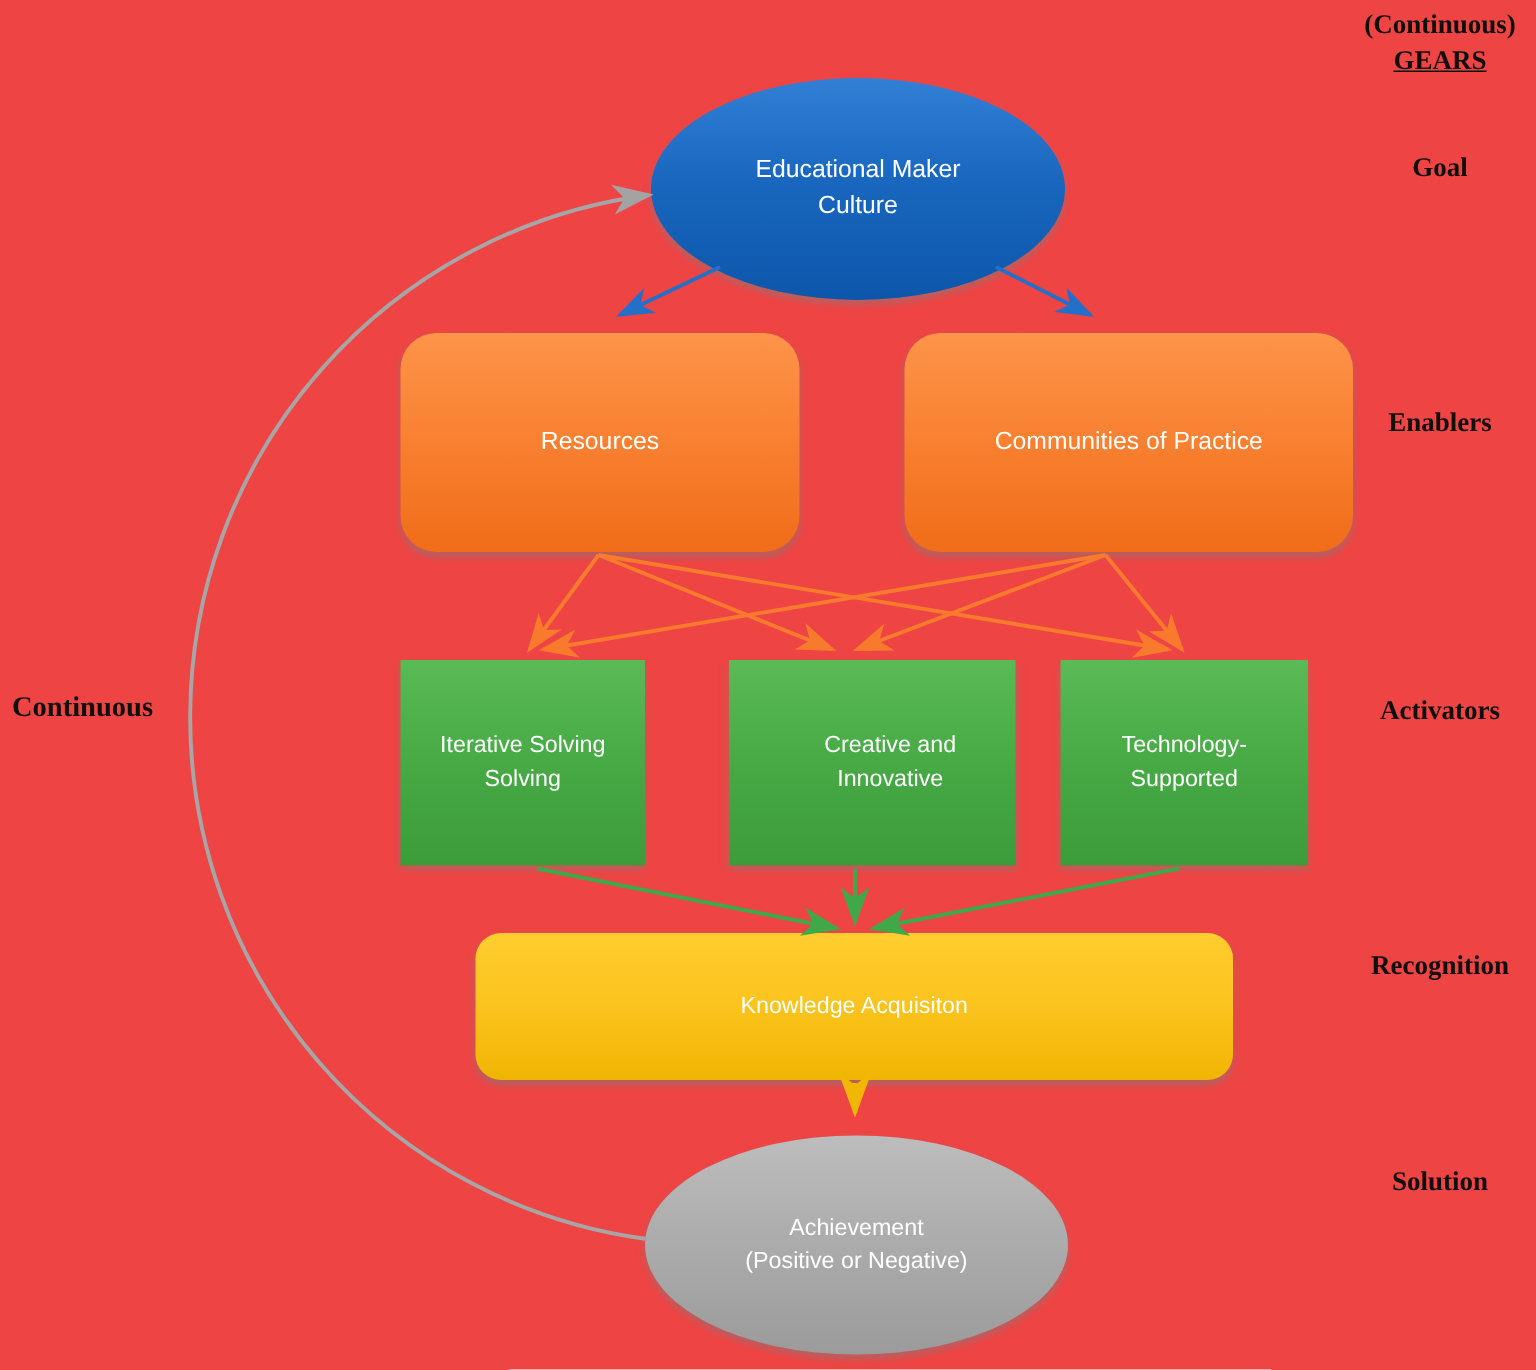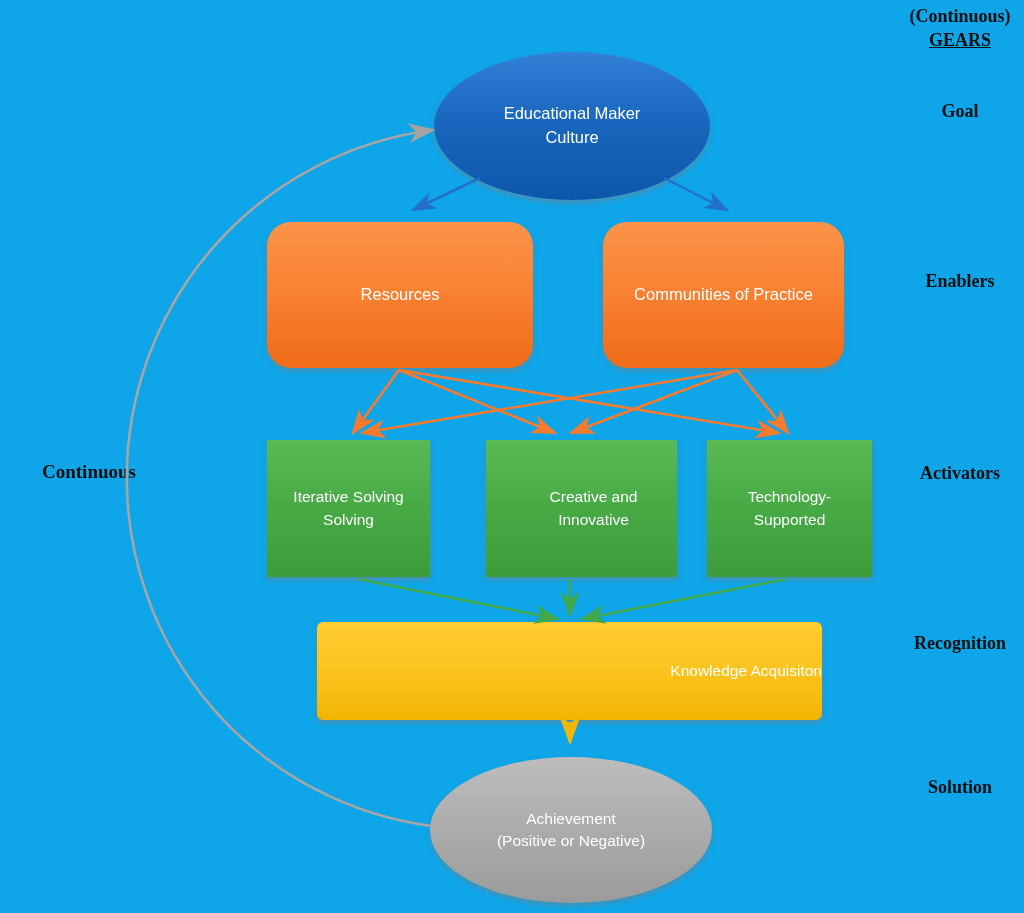--- a/index.html
+++ b/index.html
@@ -1,19 +1,19 @@
 <!DOCTYPE html>
 <html><head>
 <meta charset="utf-8">
 <style>
   html,body{margin:0;padding:0;background:#ffffff;}
   .canvas{
     position:relative;
     width:1024px;height:913px;
-    background:#0ea5e9;
+    background:#ef4444;
     font-family:"Liberation Sans", sans-serif;
     overflow:hidden;
   }
   
   .node{
     position:absolute;
     display:flex;align-items:center;justify-content:center;
     text-align:center;color:#ffffff;
     box-shadow:0 3px 5px rgba(125,125,125,.55);
     z-index:1;
@@ -27,21 +27,21 @@
   .orange{
     background:linear-gradient(180deg,#fc9449 0%,#f98233 45%,#f06c18 100%);
     border-radius:24px;font-size:16.5px;
   }
   .green{
     background:linear-gradient(180deg,#5aba56 0%,#47aa45 50%,#3c9c3a 100%);
     font-size:15.5px;
   }
   .yellow{
     background:linear-gradient(180deg,#ffcd30 0%,#fbc31d 50%,#f0b402 100%);
-    border-radius:6px;font-size:15.5px;justify-content:flex-end;
+    border-radius:17px;font-size:15.5px;
   }
   .grayell{
     background:linear-gradient(180deg,#bdbdbd 0%,#ababab 50%,#9b9b9b 100%);
     font-size:15.5px;
   }
   
   .stage-label,.hdr-line,.left-label{
     position:absolute;
     font-family:"Liberation Serif", serif;
     font-weight:bold;color:#0f0f0f;
@@ -61,31 +61,31 @@
 
   <div class="hdr-line" style="top:6px;">(Continuous)</div>
   <div class="hdr-line gears-underline" style="top:30px;">GEARS</div>
 
   <div class="stage-label" style="top:101px;">Goal</div>
   <div class="stage-label" style="top:271px;">Enablers</div>
   <div class="stage-label" style="top:463px;">Activators</div>
   <div class="stage-label" style="top:633px;">Recognition</div>
   <div class="stage-label" style="top:777px;">Solution</div>
 
-  <div class="left-label" style="top:461px;margin-left:34px;">Continuous</div>
+  <div class="left-label" style="top:461px;">Continuous</div>
 
   <div class="node ellipse blue" style="left:434px;top:52px;width:276px;height:148px;justify-content:center;">
     <span class="txt" style="max-width:190px;">Educational Maker Culture</span>
   </div>
 
   <div class="node orange" style="left:267px;top:222px;width:266px;height:146px;">
     <span class="txt">Resources</span>
   </div>
 
-  <div class="node orange" style="left:603px;top:222px;width:241px;height:146px;">
+  <div class="node orange" style="left:603px;top:222px;width:299px;height:146px;">
     <span class="txt">Communities of Practice</span>
   </div>
 
   <div class="node green" style="left:267px;top:440px;width:163px;height:137px;">
     <span class="txt" style="max-width:135px;">Iterative Solving Solving</span>
   </div>
 
   <div class="node green" style="left:486px;top:440px;width:167px;height:137px;padding-left:24px;">
     <span class="txt" style="max-width:110px;">Creative and Innovative</span>
   </div>

